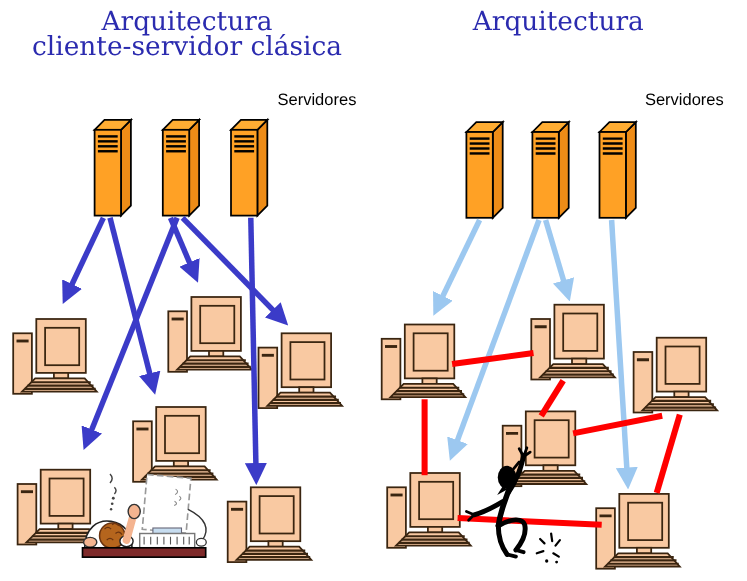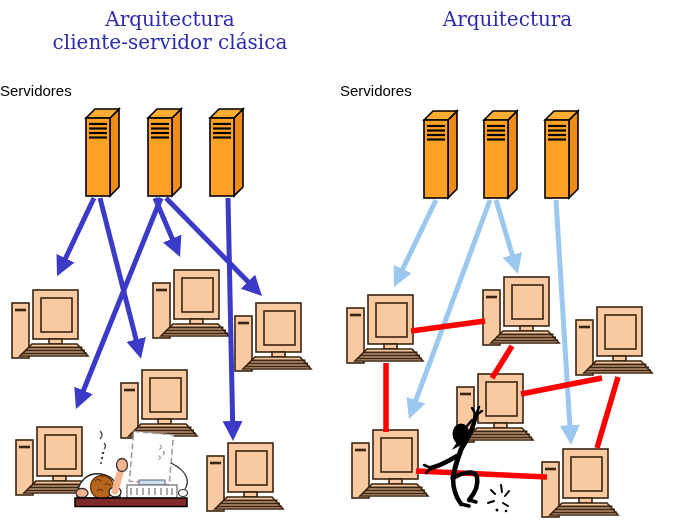--- a/index.html
+++ b/index.html
@@ -1,21 +1,21 @@
 <!DOCTYPE html>
 <html><head>
 <meta charset="utf-8">
 <style>
   html,body{margin:0;padding:0;background:#fff;}
   .stage{position:relative;width:679px;height:528px;background:#ffffff;overflow:hidden;
          font-family:"Liberation Sans", sans-serif;}
   .panel-title{position:absolute;top:8px;text-align:center;color:#2B2BAF;
-               font-family:"DejaVu Serif", serif;font-size:20px;line-height:23px;}
+               font-family:"DejaVu Serif", serif;font-size:24px;line-height:23px;}
   .panel-title .tline{display:block;white-space:nowrap;}
-  .servers-label{position:absolute;top:82px;text-align:left;color:#000;
+  .servers-label{position:absolute;top:82px;text-align:right;color:#000;
                  font-family:"Liberation Sans", sans-serif;font-size:15px;}
   #title-left{left:0;width:340px;}
   #title-right{left:336px;width:343px;}
   #srvlbl-left{left:0;width:324px;}
   #srvlbl-right{left:340px;width:318px;}
   svg{position:absolute;left:0;top:0;}
 </style>
 </head>
 <body>
 

